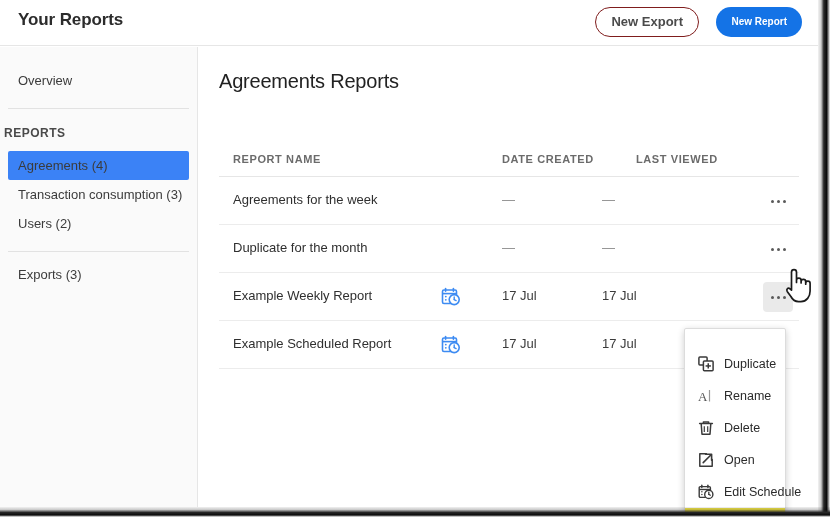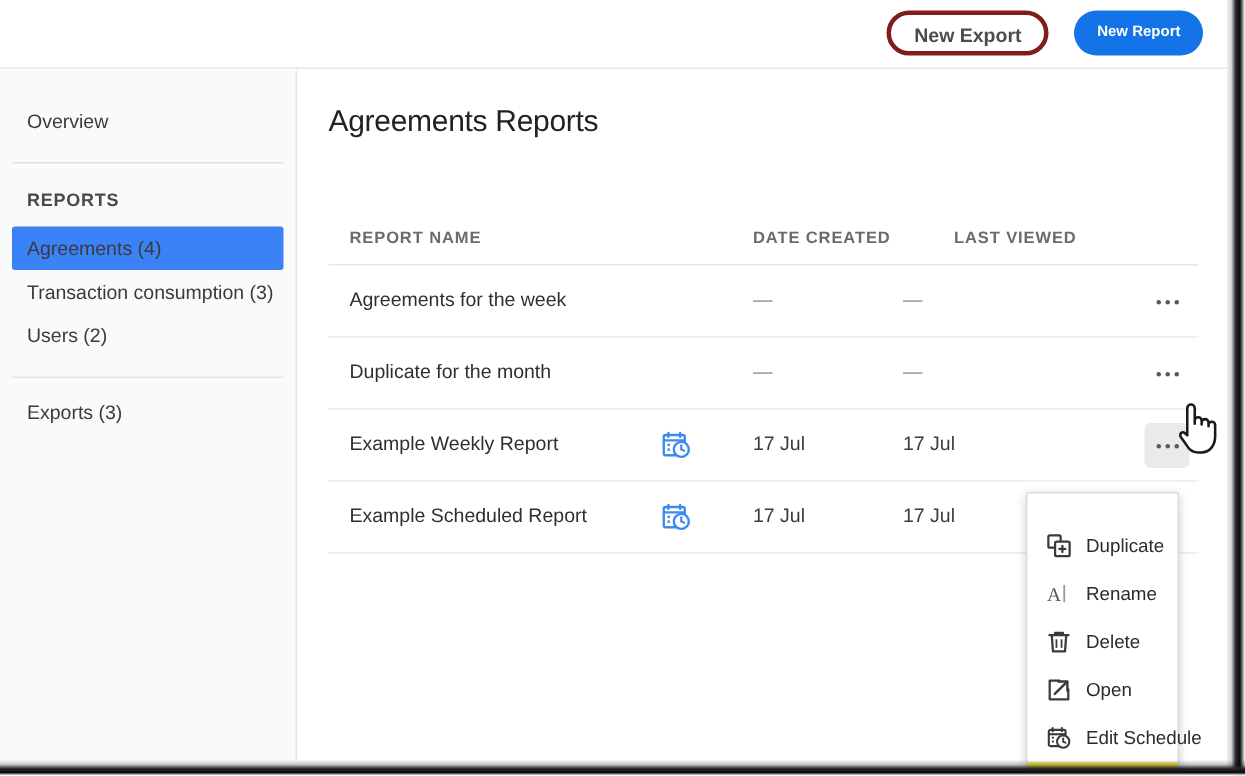--- a/index.html
+++ b/index.html
@@ -40,21 +40,21 @@
     border-bottom: 1px solid #e6e6e6;
   }
   .app-title {
     position: absolute; left: 18px; top: 10px;
     font-size: 17px; font-weight: 700; color: #2c2c2c;
     letter-spacing: -0.1px;
   }
   .btn-new-export {
     position: absolute; right: 119px; top: 7px;
     height: 30px; padding: 0 15px;
-    border: 3px solid #7f1d1d; border-radius: 16px;
+    border: 1px solid #7f1d1d; border-radius: 16px;
     background: #ffffff; color: #4b4b4b;
     font-size: 13px; font-weight: 700;
     font-family: "Liberation Sans", sans-serif;
     cursor: pointer; line-height: 28px;
   }
   .btn-new-report {
     position: absolute; right: 16px; top: 7px;
     height: 30px; padding: 0 15px;
     border: none; border-radius: 16px;
     background: #1473e6; color: #ffffff;
@@ -80,21 +80,21 @@
     cursor: pointer;
     white-space: nowrap;
   }
   .side-link.selected { background: #3b82f6; }
   .side-overview { margin-top: 19px; }
   .side-sep {
     margin: 13px 8px 0 8px;
     height: 1px; background: #e2e2e2;
   }
   .side-section-label {
-    margin-top: 13px; padding-left: 18px;
+    margin-top: 13px; padding-left: 4px;
     font-size: 12px; font-weight: 700; color: #4a4a4a;
     letter-spacing: 0.5px;
     height: 22px; line-height: 22px;
   }
   .side-group { margin-top: 7px; }
 
   
   .main {
     position: absolute; left: 199px; top: 47px;
     width: 619px; height: 460px;
@@ -190,20 +190,21 @@
     width: 30px; height: 38px;
     z-index: 55; pointer-events: none;
   }
 </style>
 </head>
 <body>
 
 <div id="app">
 
   <div class="topbar">
+    <div class="app-title">Your Reports</div>
     <button class="btn-new-export">New Export</button>
     <button class="btn-new-report">New Report</button>
   </div>
 
   <div class="sidebar">
 
     <div class="side-link side-overview">Overview</div>
 
     <div class="side-sep"></div>
 

